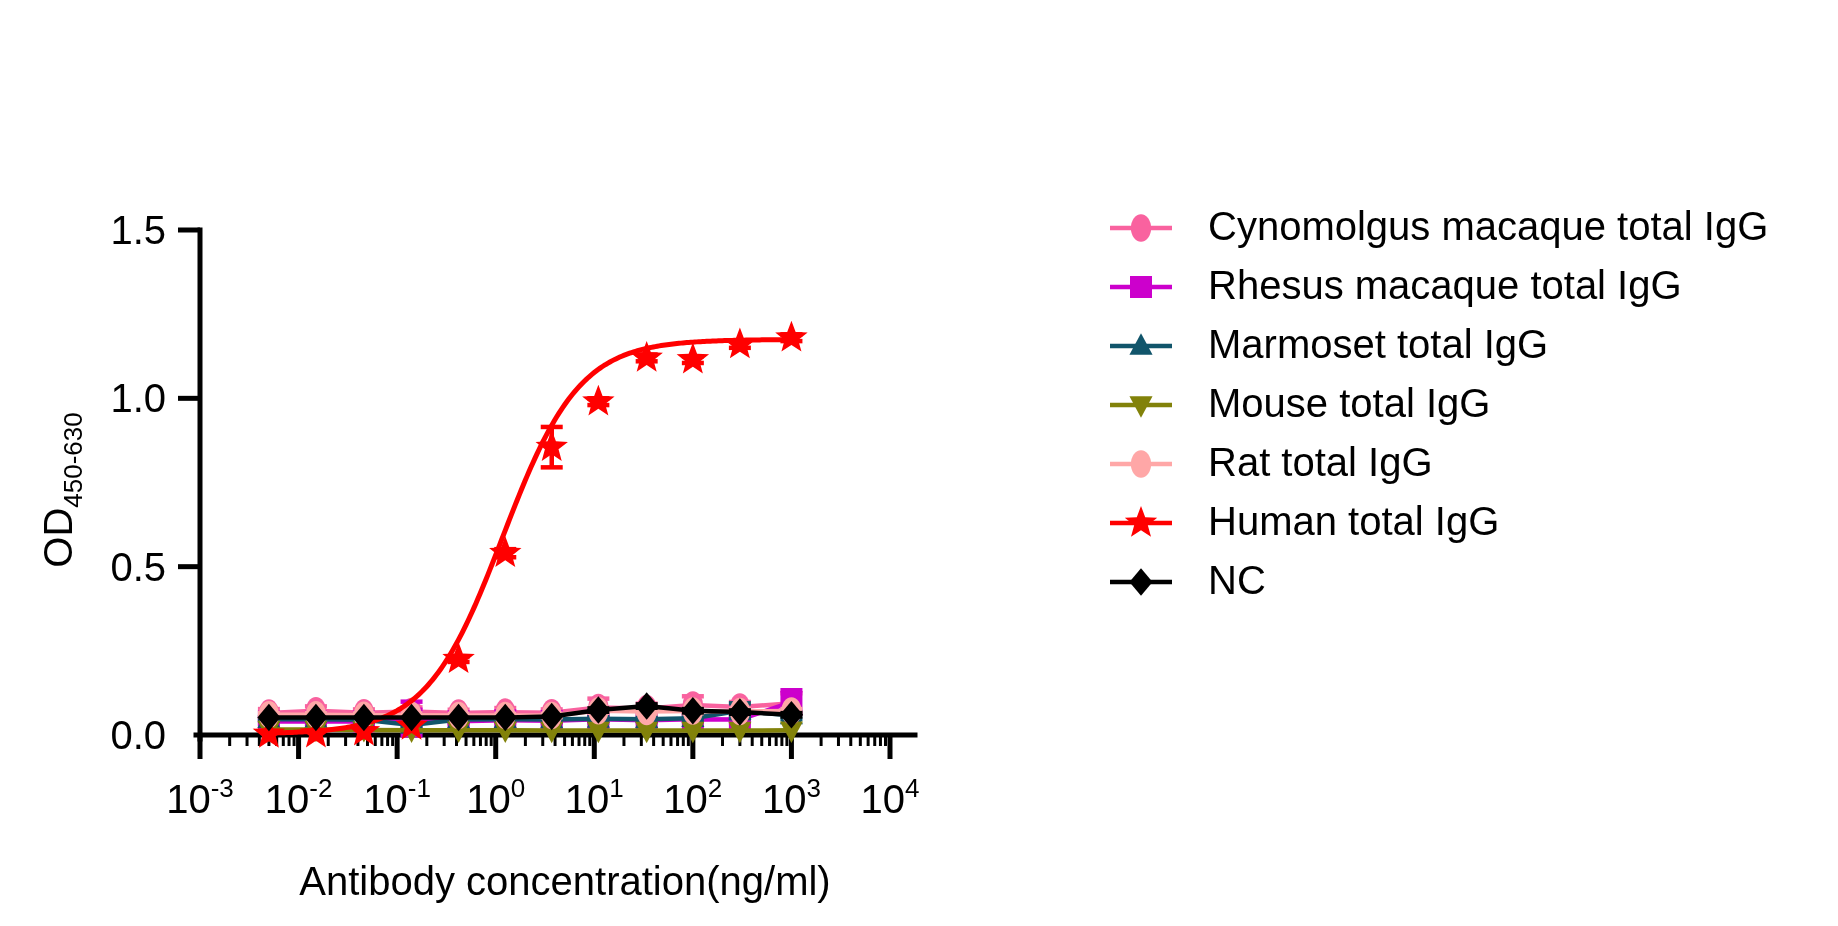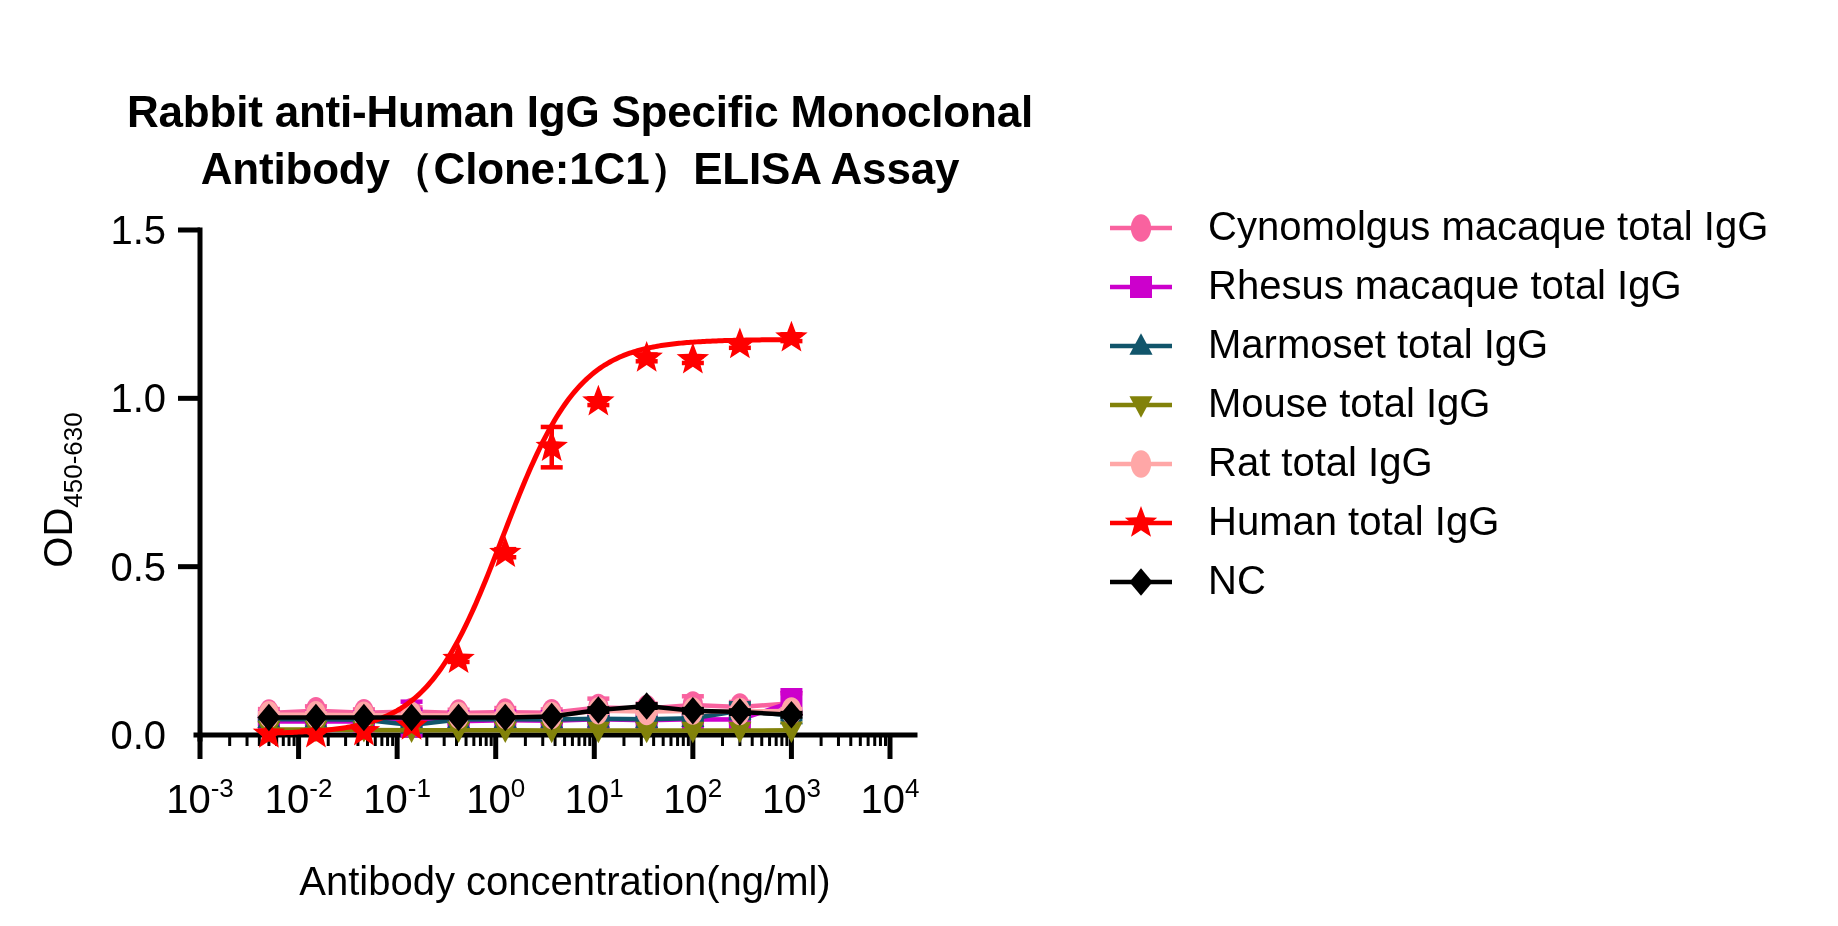--- a/index.html
+++ b/index.html
@@ -28,24 +28,20 @@
   .ytitle tspan.sub{font-size:26px;}
 
   .legend-label{font-size:40px; fill:#000; font-family:"Liberation Sans",sans-serif; dominant-baseline:middle;}
   .legend-row{cursor:default;}
 </style>
 </head>
 <body>
 
 <div id="root">
 
-  <div class="title">
-    <span>Rabbit anti-Human IgG Specific Monoclonal</span>
-    <span class="ln2">Antibody（Clone:1C1）ELISA Assay</span>
-  </div>
 
   <div id="plotwrap">
     <svg id="chart-svg" width="1838" height="926" viewBox="0 0 1838 926">
       <g id="g-axes">
           <line x1="200" y1="230" x2="200" y2="739" class="axis-line"></line>
           <line x1="196" y1="735" x2="915" y2="735" class="axis-line"></line>
           <text x="166" y="749" class="ytlabel">0.0</text>
           <line x1="178" y1="566.6666666666667" x2="200" y2="566.6666666666667" class="tick"></line>
           <text x="166" y="580.6666666666667" class="ytlabel">0.5</text>
           <line x1="178" y1="398.33333333333337" x2="200" y2="398.33333333333337" class="tick"></line>

